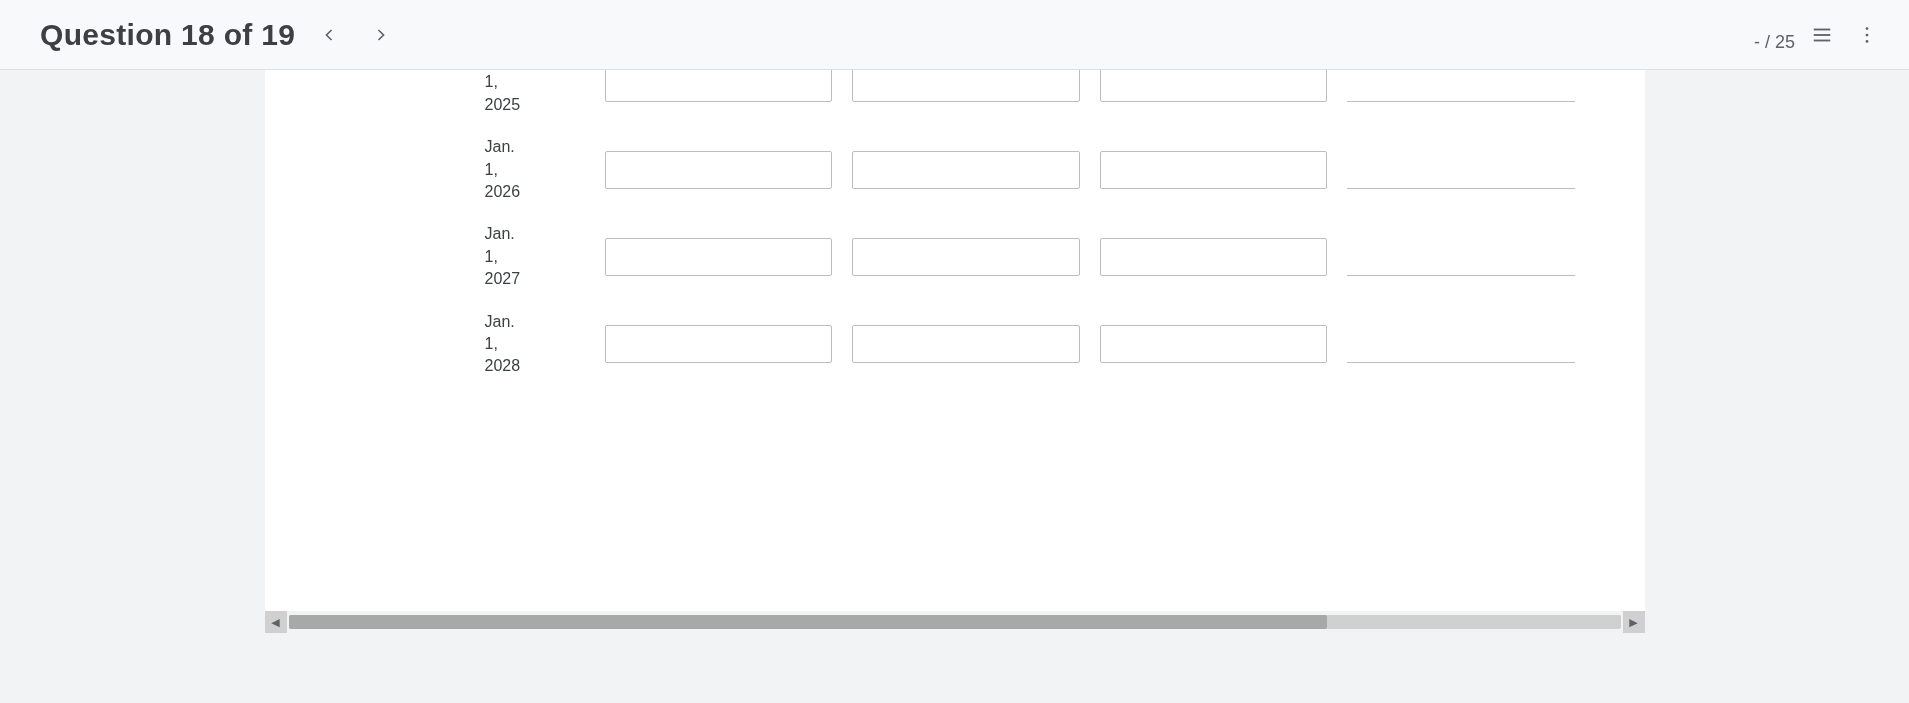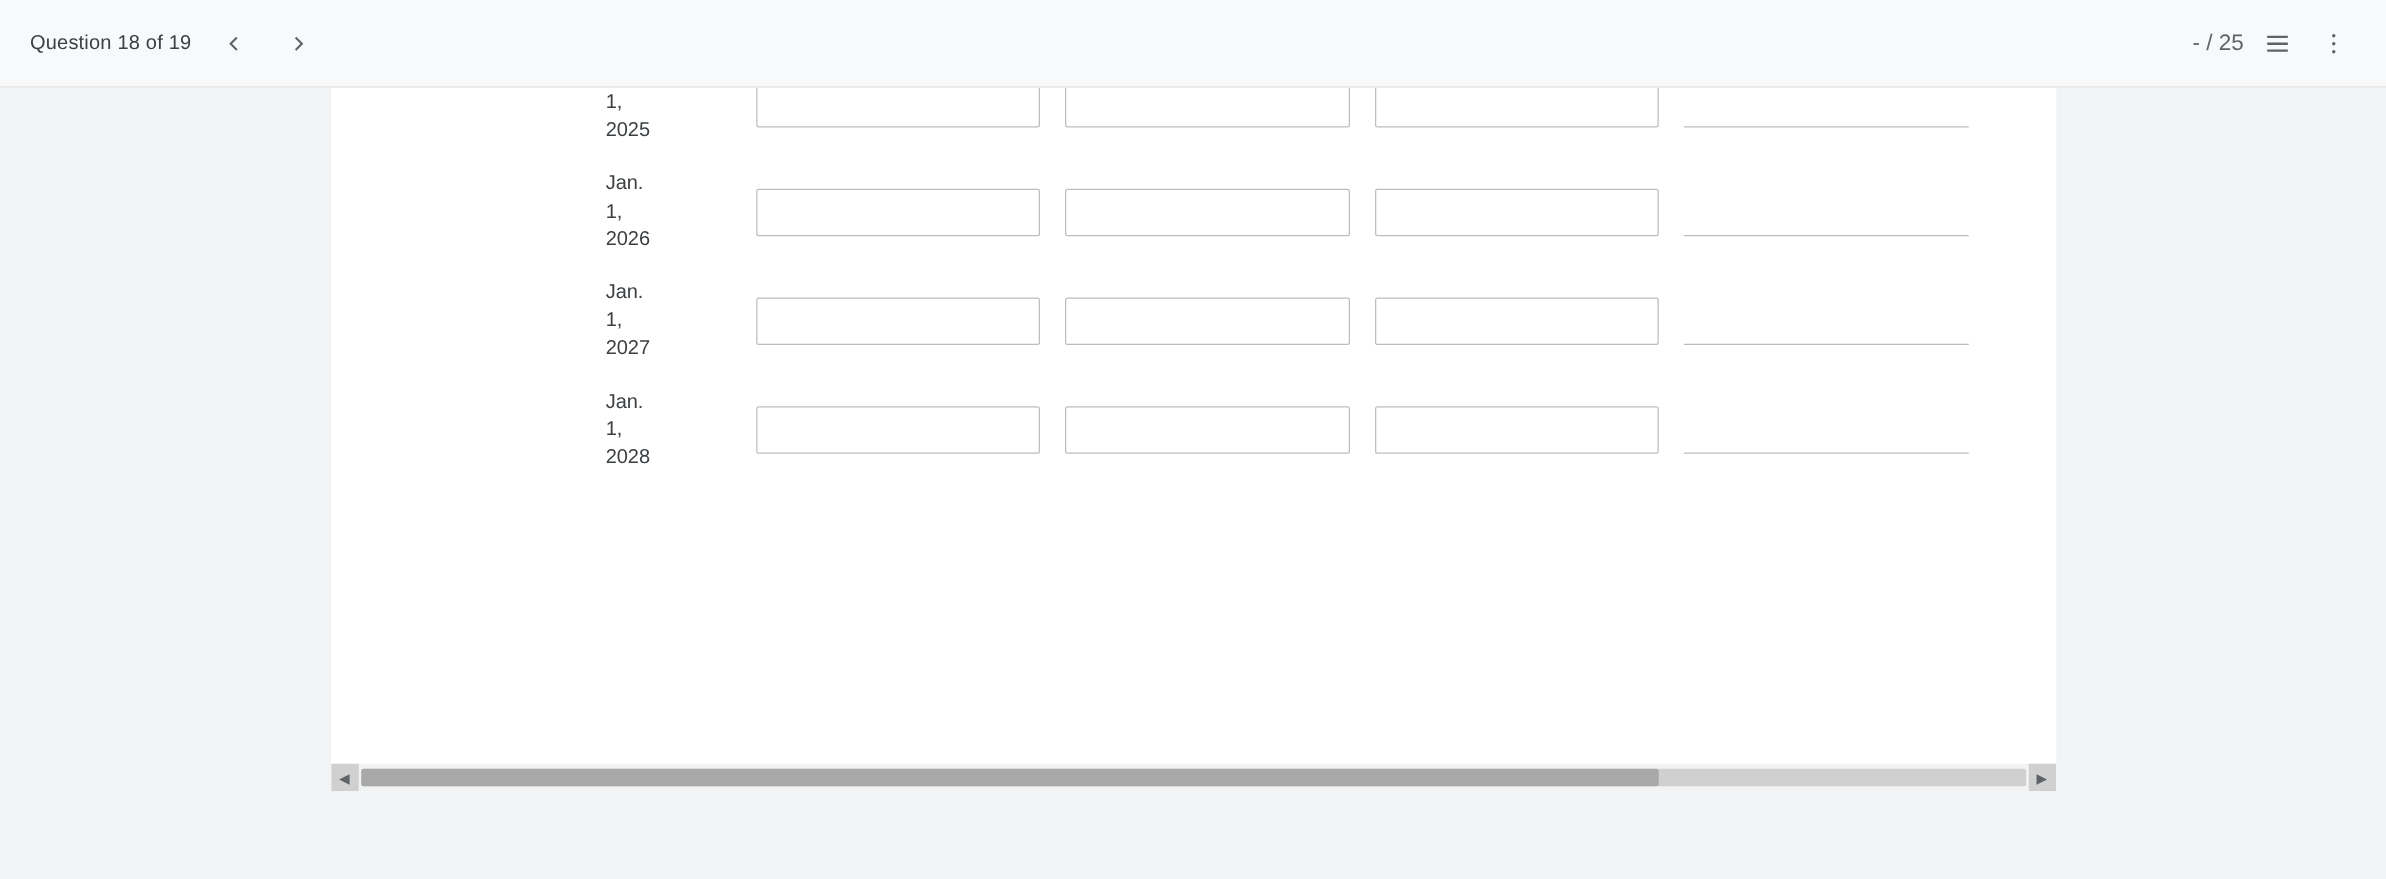--- a/index.html
+++ b/index.html
@@ -31,24 +31,25 @@
       z-index: 100;
     }
 
     .header-left {
       display: flex;
       align-items: center;
       gap: 16px;
     }
 
     .question-title {
-      font-size: 16px;
+      font-size: 30px;
       color: #3c4043;
-      font-weight: 400;
+      font-weight: 700;
       letter-spacing: 0.01em;
+      margin-left: 16px;
     }
 
     .nav-btn {
       background: none;
       border: none;
       cursor: pointer;
       width: 36px;
       height: 36px;
       display: flex;
       align-items: center;
@@ -57,21 +58,21 @@
       color: #5f6368;
     }
 
     .nav-btn svg {
       width: 20px;
       height: 20px;
     }
 
     .header-right {
       display: flex;
-      align-items: center;
+      align-items: flex-end;
       gap: 9px;
     }
 
     .score-text {
       font-size: 18px;
       color: #5f6368;
       font-weight: 400;
     }
 
     .icon-btn {

